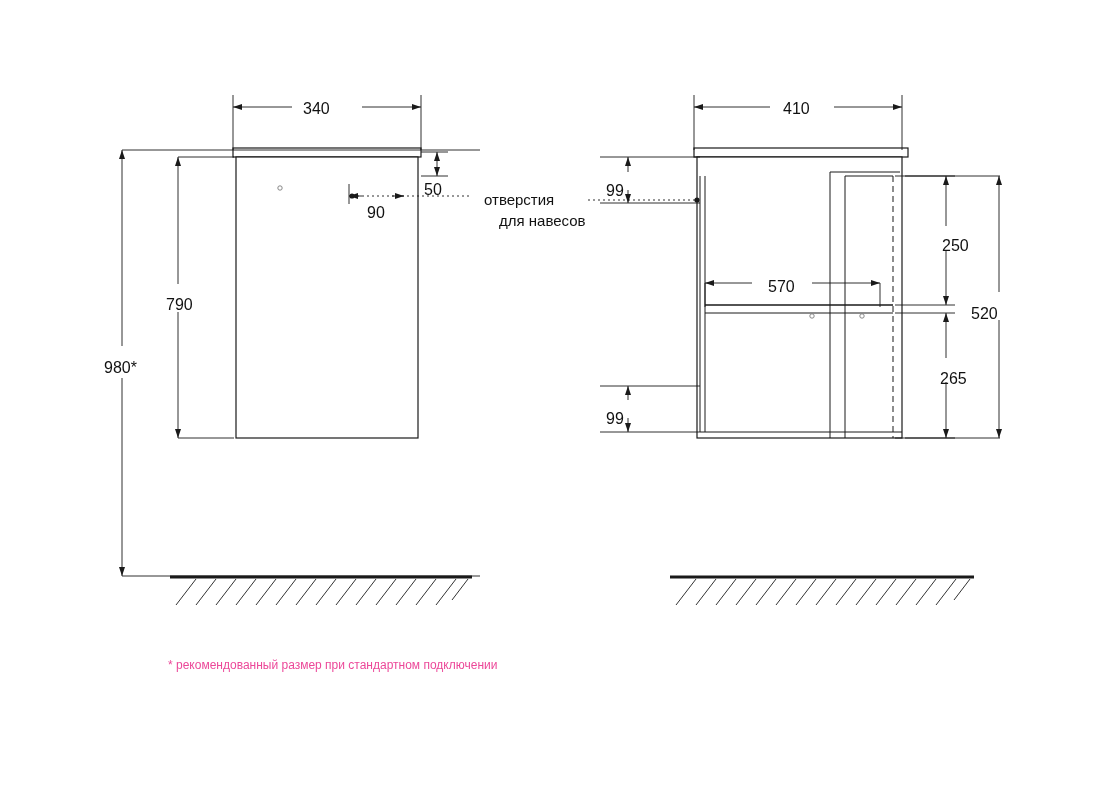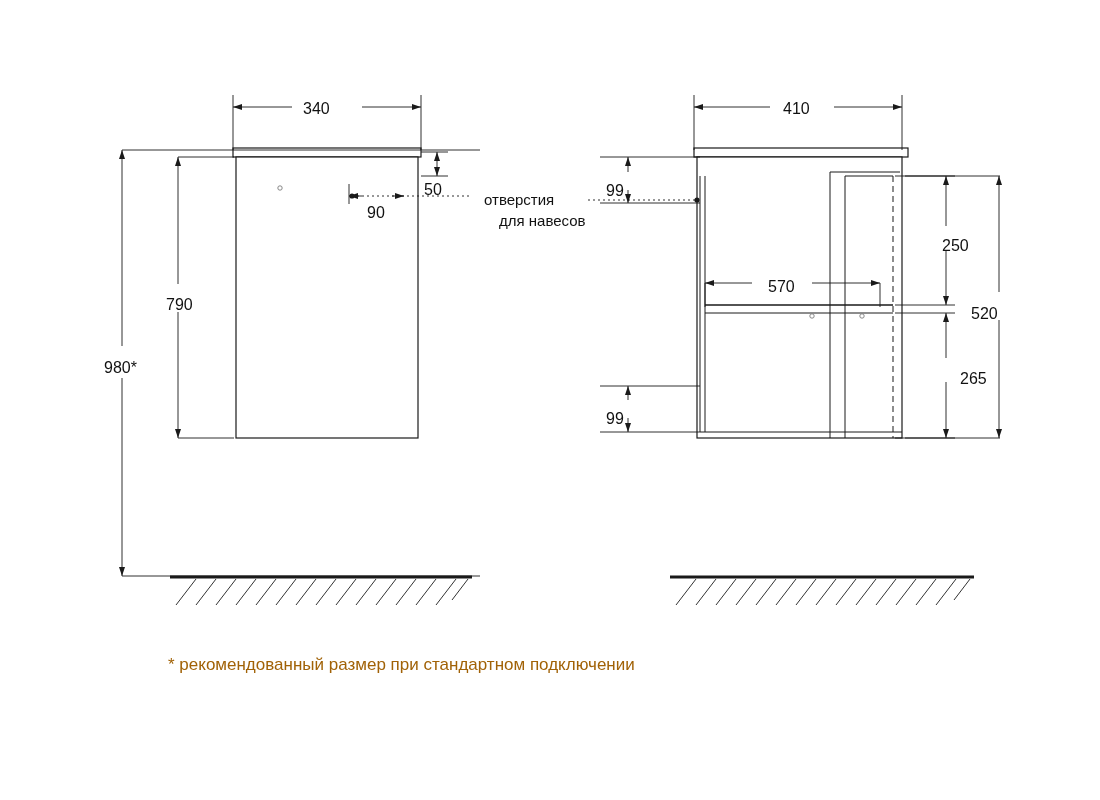--- a/index.html
+++ b/index.html
@@ -33,22 +33,22 @@
     white-space: nowrap;
     line-height: 1.35;
   }
   .lbl.dim {
     font-size: 16px;
   }
   .notes {
     position: absolute;
     left: 168px;
     top: 652px;
-    font-size: 17px;
-    color: #a16207;
+    font-size: 12px;
+    color: #ec4899;
     line-height: 26px;
   }
   .notes div {
     white-space: nowrap;
   }
 </style>
 </head>
 <body>
 
 <div id="stage">
@@ -261,21 +261,21 @@
   <div class="lbl dim" style="left:424px; top:169px;margin-top:10px;">50</div>
   <div class="lbl dim" style="left:367px; top:202px;">90</div>
   <div class="lbl dim" style="left:166px; top:294px;">790</div>
   <div class="lbl dim" style="left:104px; top:357px;">980*</div>
 
   <div class="lbl dim" style="left:783px; top:98px;">410</div>
   <div class="lbl dim" style="left:606px; top:180px;">99</div>
   <div class="lbl dim" style="left:768px; top:276px;">570</div>
   <div class="lbl dim" style="left:928px; top:235px;margin-left:14px;">250</div>
   <div class="lbl dim" style="left:971px; top:303px;">520</div>
-  <div class="lbl dim" style="left:960px; top:368px;">265</div>
+  <div class="lbl dim" style="left:940px; top:368px;">265</div>
   <div class="lbl dim" style="left:606px; top:408px;">99</div>
 
   <div class="lbl" style="left:484px; top:190px;">отверстия</div>
   <div class="lbl" style="left:499px; top:211px;text-align:right;">для навесов</div>
 
   <div class="notes">
     <div>* рекомендованный размер при стандартном подключении</div>
   </div>
 
 </div>

